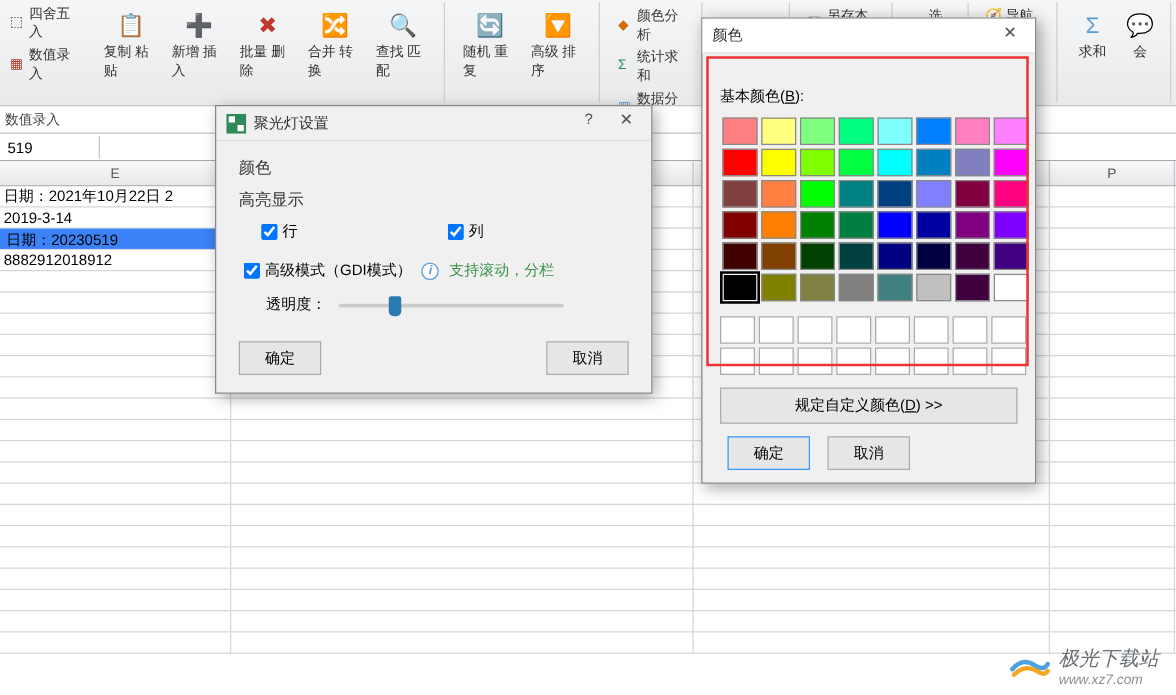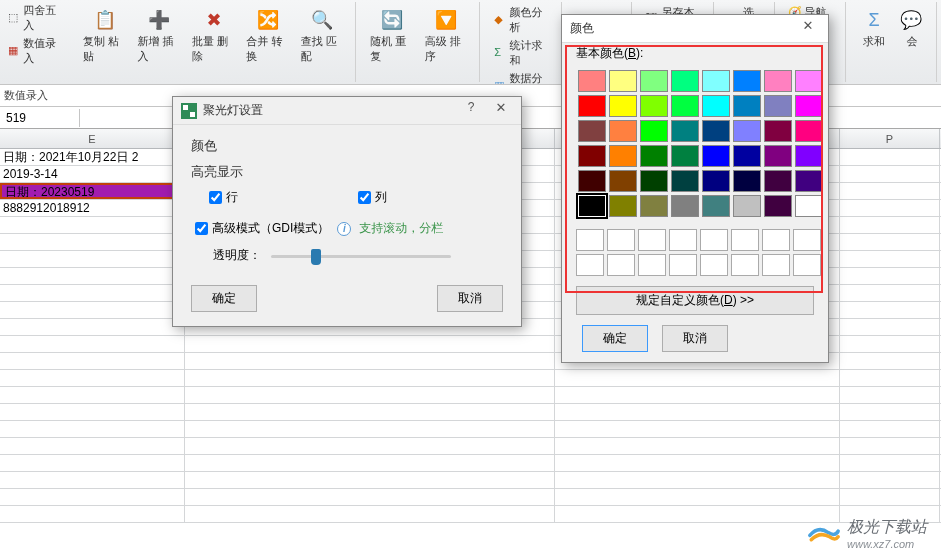--- a/index.html
+++ b/index.html
@@ -20,21 +20,21 @@
     .fbar-row2 { display: flex; align-items: center; height: 22px; border-bottom: 1px solid #a8a8a8; }
     .namebox { width: 80px; border-right: 1px solid #c5c5c5; padding: 2px 6px; background: #fff; font-size: 12px; }
     
     
     .sheet { position: relative; background: #fff; }
     .colhdr { display: flex; background: linear-gradient(#f7f8f9,#e6e8ea); height: 20px; border-bottom: 1px solid #b5b8bb; }
     .ch { border-right: 1px solid #c5c8cb; text-align: center; font-size: 11px; color: #555; line-height: 20px; }
     .rows { }
     .row { display: flex; height: 17px; border-bottom: 1px solid #d4d6d8; font-size: 12px; }
     .cell { border-right: 1px solid #d4d6d8; padding: 0 3px; overflow: hidden; white-space: nowrap; line-height: 17px; }
-    .row.sel .cell:first-child { background: #a21caf; border: 2px solid #c2410c; line-height: 14px; }
+    .row.sel .cell:first-child { background: #3b82f6; border: 2px solid #3b82f6; line-height: 14px; }
     
     
     .dialog { position: absolute; background: #f0f0f0; border: 1px solid #888; box-shadow: 3px 3px 12px rgba(0,0,0,.35); }
     .dlg-title { height: 28px; display: flex; align-items: center; padding: 0 8px; font-size: 12px; color: #333; border-bottom: 1px solid #ddd; position: relative; }
     .dlg-title .tico { width: 16px; height: 16px; margin-right: 6px; }
     .dlg-close { position: absolute; right: 4px; top: 3px; width: 32px; height: 20px; text-align: center; cursor: pointer; font-size: 13px; color: #555; }
     .dlg-help { position: absolute; right: 40px; top: 3px; width: 20px; text-align: center; cursor: pointer; color: #555; }
     .dlg-body { padding: 12px 18px; }
     .dlg-footer { display: flex; justify-content: space-between; padding: 8px 18px 14px; }
     .btn { background: #e6e6e6; border: 1px solid #adadad; padding: 4px 20px; font-size: 12px; cursor: pointer; }
@@ -338,21 +338,21 @@
       </div>
       <div class="row">
         <div class="cell" style="width: 185px;"></div>
         <div class="cell" style="width: 370px;"></div>
         <div class="cell" style="width: 285px;"></div>
         <div class="cell" style="width: 100px;"></div>
       </div>
     </div>
 </div>
 
-<div class="dialog" style="left:172px;top:96px;width:350px">
+<div class="dialog" style="left:172px;top:84px;width:350px">
   <div class="dlg-title">
     <svg class="tico" viewBox="0 0 16 16">
         <rect width="16" height="16" fill="#2e8b57"></rect>
         <rect x="2" y="2" width="5" height="5" fill="#fff"></rect>
         <rect x="9" y="9" width="5" height="5" fill="#fff"></rect>
       </svg>
     <span>聚光灯设置</span>
     <span class="dlg-help">?</span>
     <span class="dlg-close">✕</span>
   </div>
@@ -389,21 +389,21 @@
     <button class="btn">确定</button>
     <button class="btn">取消</button>
   </div>
 </div>
 
 <div class="dialog" style="left:561px;top:14px;width:268px">
   <div class="dlg-title" style="background:#fff">
     <span>颜色</span>
     <span class="dlg-close">✕</span>
   </div>
-  <div class="dlg-body" style="padding:2px 14px 6px">
+  <div class="dlg-body" style="padding:26px 14px 6px">
     <div class="cp-section">
       <div class="cp-label"><span>基本颜色(<u>B</u>):</span></div>
       <div class="cp-grid" id="cp-basic">
           <div class="cp-cell" style="background: rgb(255, 128, 128);"></div>
           <div class="cp-cell" style="background: rgb(255, 255, 128);"></div>
           <div class="cp-cell" style="background: rgb(128, 255, 128);"></div>
           <div class="cp-cell" style="background: rgb(0, 255, 128);"></div>
           <div class="cp-cell" style="background: rgb(128, 255, 255);"></div>
           <div class="cp-cell" style="background: rgb(0, 128, 255);"></div>
           <div class="cp-cell" style="background: rgb(255, 128, 192);"></div>

